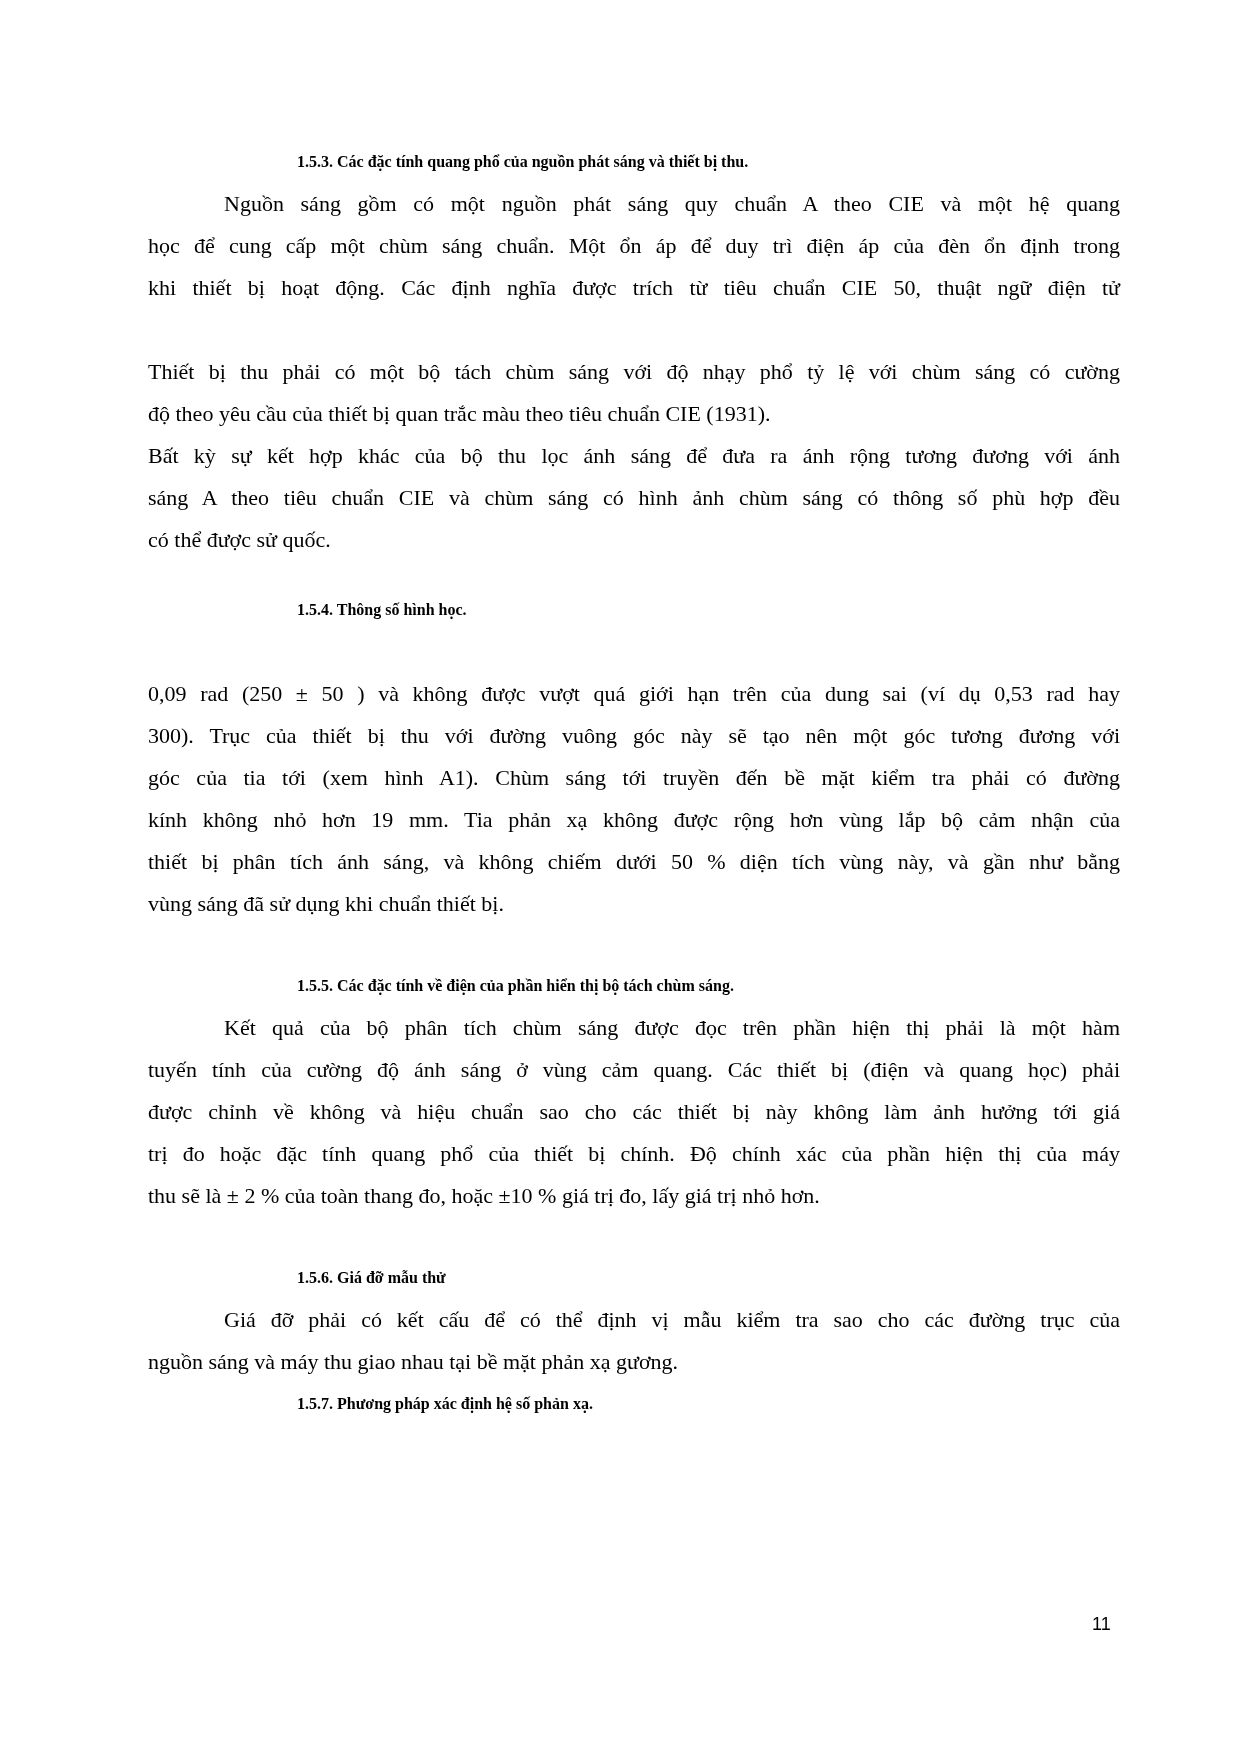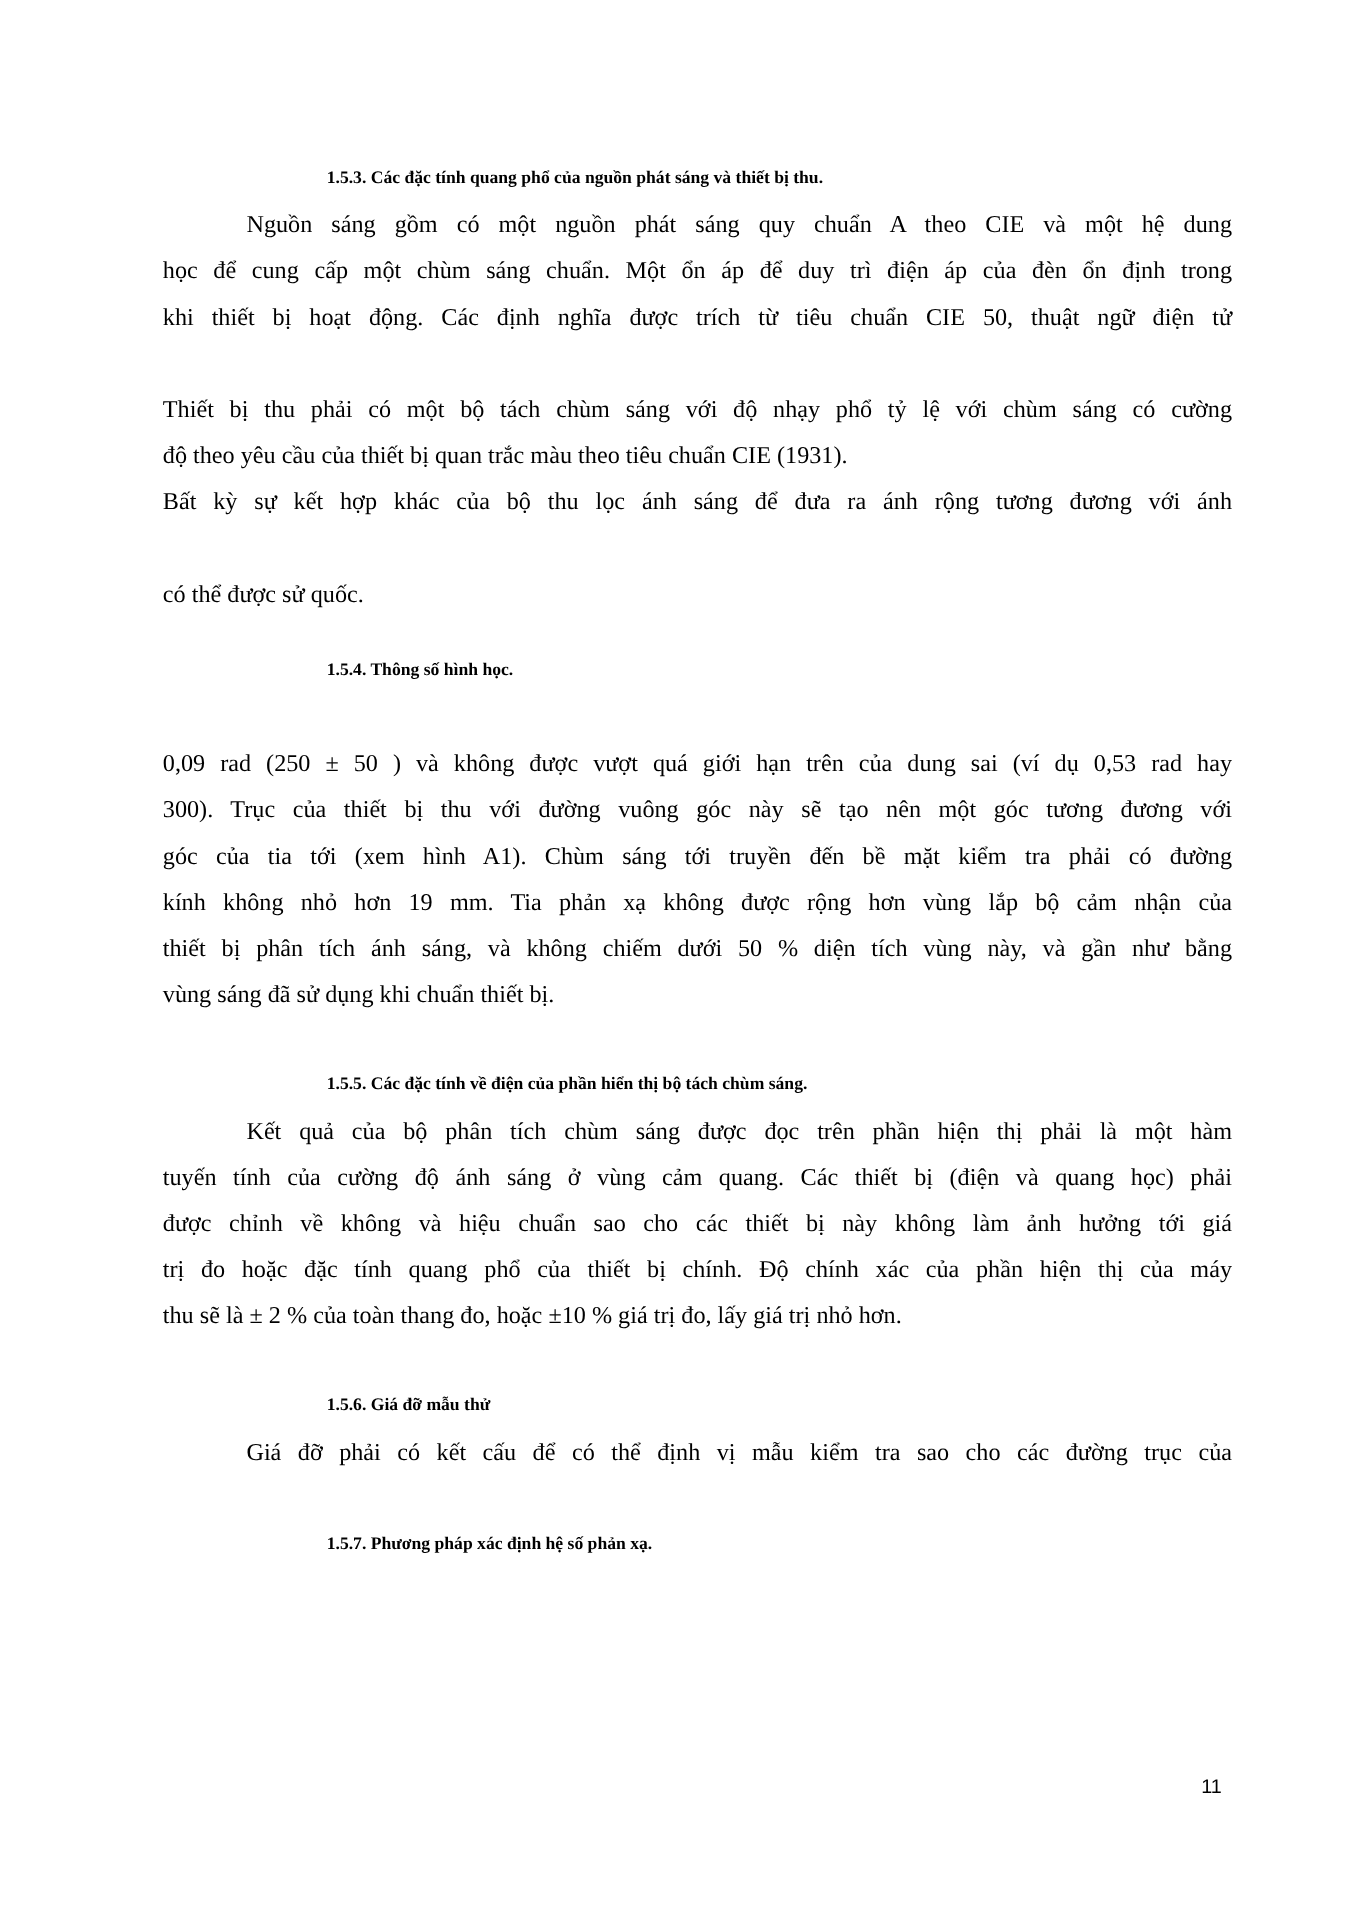--- a/index.html
+++ b/index.html
@@ -12,42 +12,44 @@
     .line.indent { left: 224px; width: 896px; }
     .line.last { text-align-last: left; }
     .pnum { position: absolute; left: 1092px; top: 1614px; font-family: "Liberation Sans", sans-serif; font-size: 18px; }
   </style>
 </head>
 <body>
 
 <div class="page">
 
   <div class="h" style="top:148px">1.5.3. Các đặc tính quang phổ của nguồn phát sáng và thiết bị thu.</div>
-  <div class="line indent" style="top:190px">Nguồn sáng gồm có một nguồn phát sáng quy chuẩn A theo CIE và một hệ dung</div>
+  <div class="line indent" style="top:190px">Nguồn sáng gồm có một nguồn phát sáng quy chuẩn A theo CIE và một hệ quang</div>
   <div class="line" style="top:232px">học để cung cấp một chùm sáng chuẩn. Một ổn áp để duy trì điện áp của đèn ổn định trong</div>
   <div class="line" style="top:274px">khi thiết bị hoạt động. Các định nghĩa được trích từ tiêu chuẩn CIE 50, thuật ngữ điện tử</div>
   <div class="line" style="top:358px">Thiết bị thu phải có một bộ tách chùm sáng với độ nhạy phổ tỷ lệ với  chùm sáng có cường</div>
   <div class="line last" style="top:400px">độ theo yêu cầu của thiết bị quan trắc màu theo tiêu chuẩn CIE (1931).</div>
   <div class="line" style="top:442px">Bất kỳ sự kết hợp khác của bộ thu lọc ánh sáng để đưa ra ánh rộng tương đương với ánh</div>
+  <div class="line" style="top:484px">sáng A theo tiêu chuẩn CIE và chùm sáng có hình ảnh chùm sáng có thông số phù hợp đều</div>
   <div class="line last" style="top:526px">có thể được sử quốc.</div>
 
   <div class="h" style="top:596px">1.5.4. Thông số hình học.</div>
   <div class="line" style="top:680px">0,09 rad (250 ± 50 ) và không được vượt quá giới hạn trên của dung sai (ví dụ 0,53 rad hay</div>
   <div class="line" style="top:722px">300). Trục của thiết bị thu với đường vuông góc này sẽ tạo nên một góc tương đương với</div>
   <div class="line" style="top:764px">góc của tia tới (xem hình A1). Chùm sáng tới truyền đến bề mặt kiểm tra phải có đường</div>
   <div class="line" style="top:806px">kính không nhỏ hơn 19 mm. Tia phản xạ không được rộng hơn vùng lắp bộ cảm nhận của</div>
   <div class="line" style="top:848px">thiết bị phân tích ánh sáng, và không chiếm dưới 50 % diện tích vùng này, và gần như bằng</div>
   <div class="line last" style="top:890px">vùng sáng đã sử dụng khi chuẩn thiết bị.</div>
 
   <div class="h" style="top:972px">1.5.5. Các đặc tính về điện của phần hiển thị bộ tách chùm sáng.</div>
   <div class="line indent" style="top:1014px">Kết quả của bộ phân tích chùm sáng được đọc trên phần hiện thị phải là một hàm</div>
   <div class="line" style="top:1056px">tuyến tính của cường độ ánh sáng ở vùng cảm quang. Các thiết bị (điện và quang học) phải</div>
   <div class="line" style="top:1098px">được chỉnh về không và hiệu chuẩn sao cho các thiết bị này không làm ảnh hưởng tới giá</div>
   <div class="line" style="top:1140px">trị đo hoặc đặc tính quang phổ của thiết bị chính. Độ chính xác của phần hiện thị của máy</div>
   <div class="line last" style="top:1182px">thu sẽ là ± 2 % của toàn thang đo, hoặc ±10 % giá trị đo, lấy giá trị nhỏ hơn.</div>
 
   <div class="h" style="top:1264px">1.5.6. Giá đỡ mẫu thử</div>
   <div class="line indent" style="top:1306px">Giá đỡ phải có kết cấu để có thể định vị mẫu kiểm tra sao cho các đường trục của</div>
+  <div class="line last" style="top:1348px">nguồn sáng và máy thu giao nhau tại bề mặt phản xạ gương.</div>
 
   <div class="h" style="top:1390px">1.5.7. Phương pháp xác định hệ số phản xạ.</div>
 
   <div class="pnum">11</div>
 </div>
 
 </body></html>

